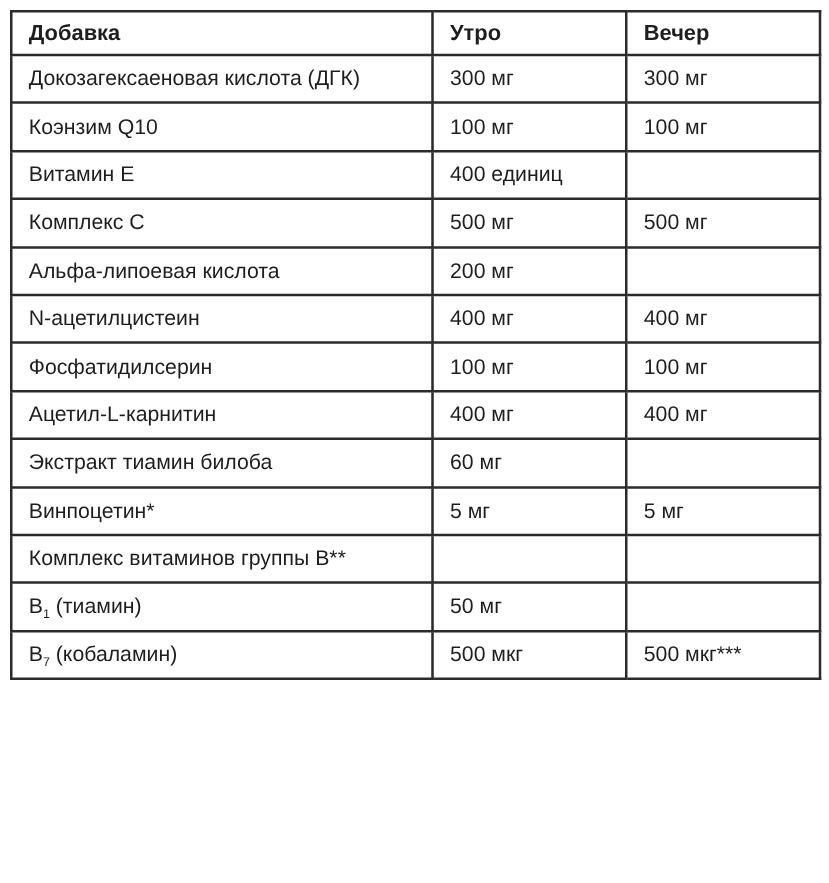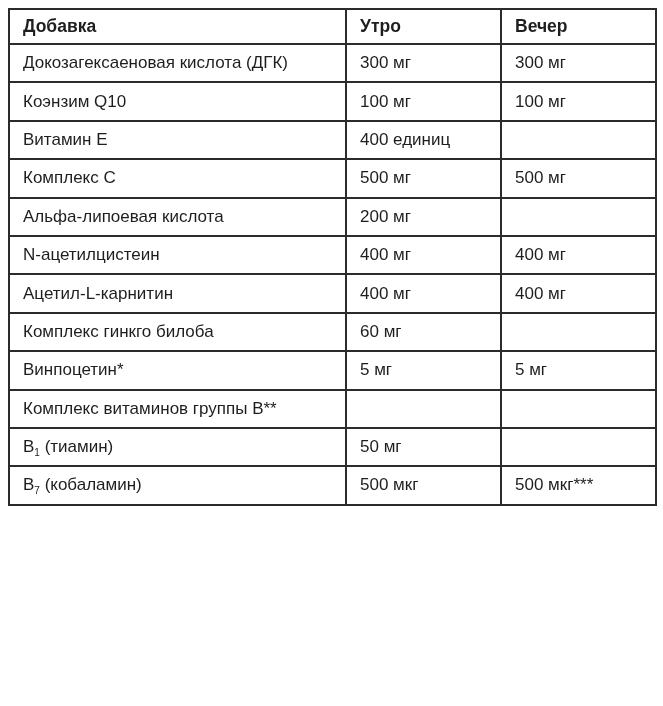--- a/index.html
+++ b/index.html
@@ -88,26 +88,31 @@
           <td><span>Альфа-липоевая кислота</span></td>
           <td>200 мг</td>
           <td></td>
         </tr>
         <tr>
           <td><span>N-ацетилцистеин</span></td>
           <td>400 мг</td>
           <td>400 мг</td>
         </tr>
         <tr>
+          <td><span>Фосфатидилсерин</span></td>
+          <td>100 мг</td>
+          <td>100 мг</td>
+        </tr>
+        <tr>
           <td><span>Ацетил-L-карнитин</span></td>
           <td>400 мг</td>
           <td>400 мг</td>
         </tr>
         <tr>
-          <td><span>Комплекс гинкго билоба</span></td>
+          <td><span>Экстракт тиамин билоба</span></td>
           <td>60 мг</td>
           <td></td>
         </tr>
         <tr>
           <td><span>Винпоцетин*</span></td>
           <td>5 мг</td>
           <td>5 мг</td>
         </tr>
         <tr>
           <td><span>Комплекс витаминов группы B**</span></td>

